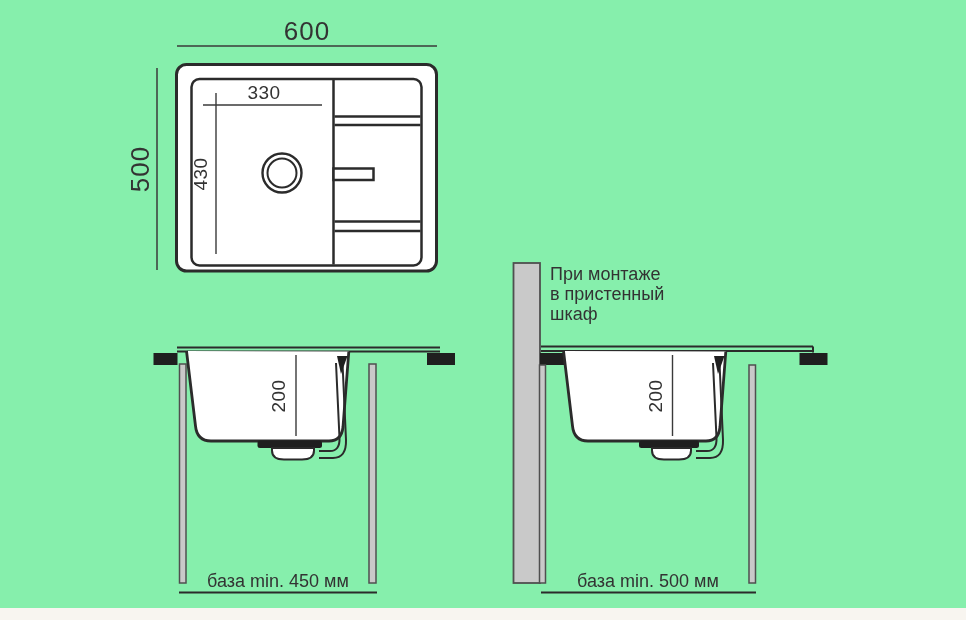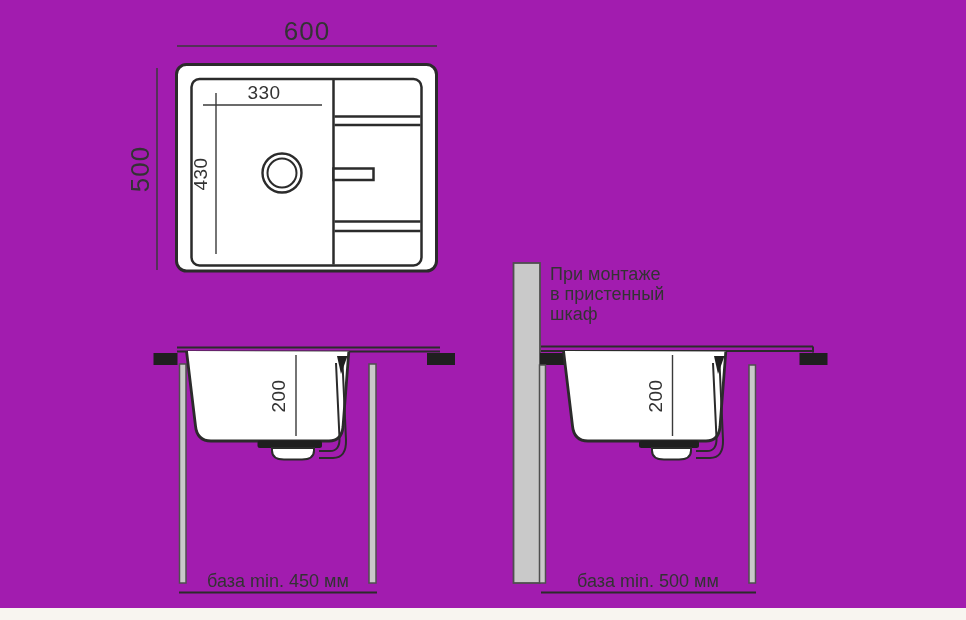--- a/index.html
+++ b/index.html
@@ -2,21 +2,21 @@
 <html><head>
 <meta charset="utf-8">
 <style>
   html, body {
     margin: 0; padding: 0;
     background: #ffffff;
     width: 966px; height: 620px;
     overflow: hidden;
     font-family: "Liberation Sans", sans-serif;
   }
-  .stage { position: relative; width: 966px; height: 620px; background: #a21caf; }
+  .stage { position: relative; width: 966px; height: 620px; background: #86efac; }
   svg { display: block; }
   text {
     font-family: "Liberation Sans", sans-serif;
     fill: #333333;
   }
   .dim-big   { font-size: 26px; letter-spacing: 1px; }
   .dim-small { font-size: 19px; letter-spacing: 0.5px; }
   .note-text { font-size: 18px; }
   .base-text { font-size: 18px; }
 </style>

